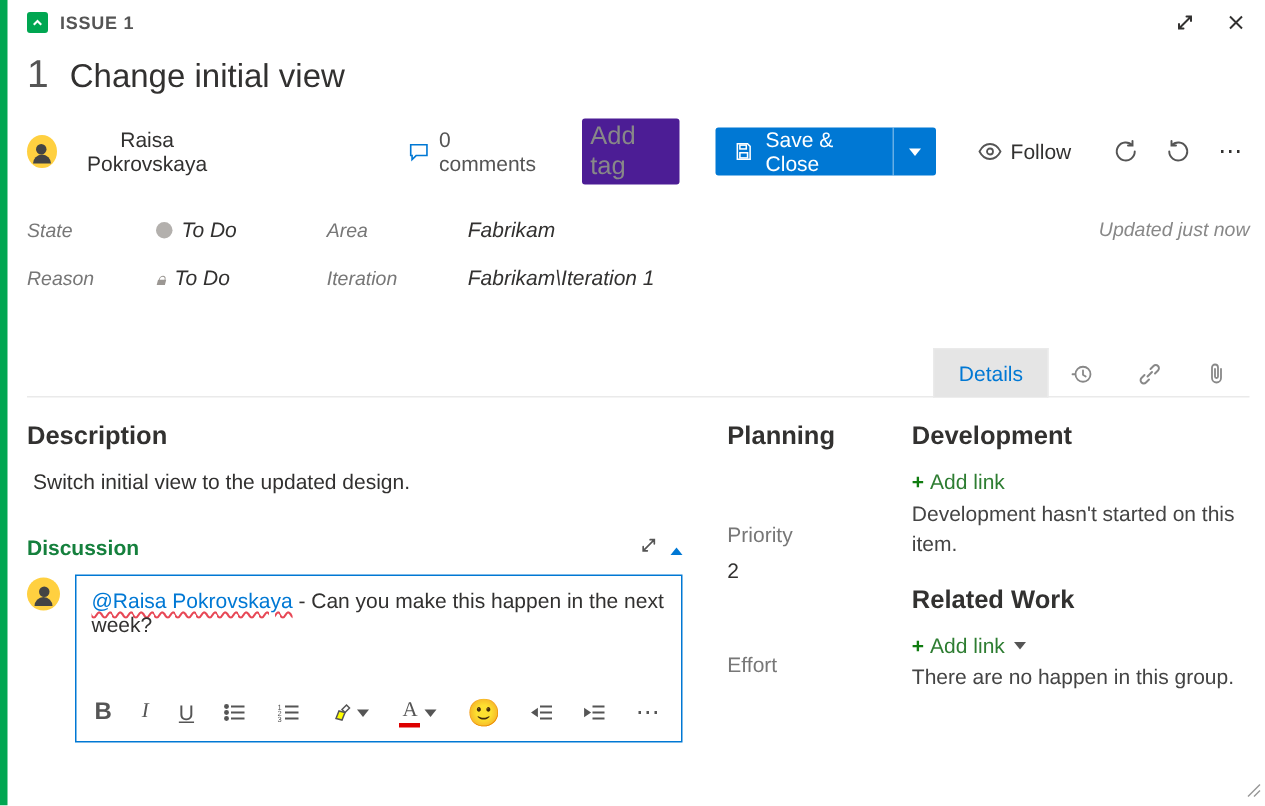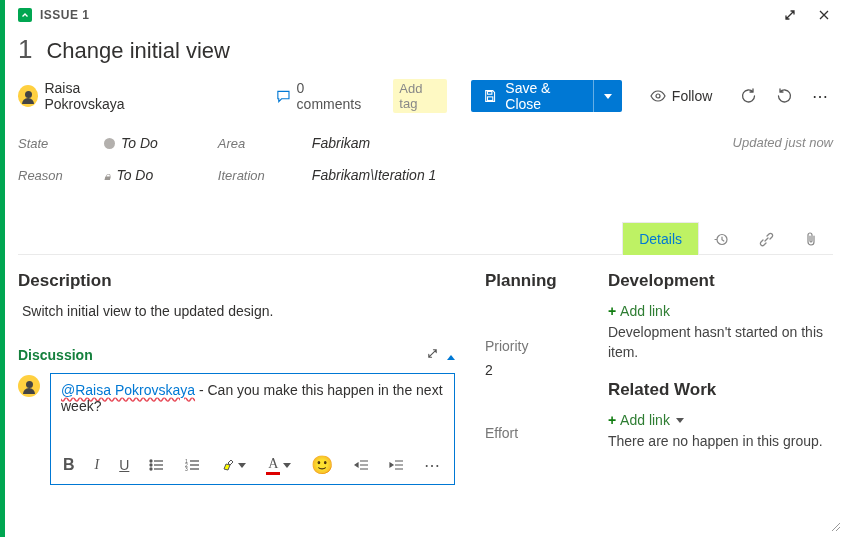--- a/index.html
+++ b/index.html
@@ -11,40 +11,40 @@
     .hdr .issue-label { font-size: 12px; letter-spacing: .5px; color: #555; }
     .hdr .spacer { flex: 1; }
     .icon-btn-sm { width: 18px; height: 18px; display: inline-flex; align-items: center; justify-content: center; cursor: pointer; }
     .title-row { display: flex; align-items: baseline; gap: 14px; margin-top: 10px; }
     .title-row .num { font-size: 26px; font-weight: 300; color: #555; }
     .title-row .title { font-size: 22px; font-weight: 400; }
     .meta-row { display: flex; align-items: center; gap: 12px; margin-top: 14px; }
     .avatar { width: 22px; height: 22px; border-radius: 50%; background: #ffd040; display: inline-flex; align-items: center; justify-content: center; }
     .avatar .head { width: 7px; height: 7px; border-radius: 50%; background: #444; position: relative; top: -2px; }
     .avatar .body { position: absolute; width: 12px; height: 6px; border-radius: 6px 6px 0 0; background: #444; margin-top: 10px; }
-    .assignee { display: flex; align-items: center; gap: 6px; }
+    .assignee { display: flex; align-items: center; gap: 6px; text-align: center; }
     .comments { display: flex; align-items: center; gap: 6px; color: #555; margin-left: 108px; }
-    .add-tag { color: #888; padding: 2px 6px; background: #fef9c3; border-radius: 2px; margin-left: 14px; font-size: 13px; }
+    .add-tag { color: #888; padding: 2px 6px; background: #4c1d95; border-radius: 2px; margin-left: 14px; font-size: 17px; }
     .meta-row .spacer { flex: 1; }
     .save-btn { background: #0078d4; color: #fff; display: flex; align-items: center; height: 32px; border-radius: 2px; overflow: hidden; }
     .save-btn .main { padding: 0 12px; display: flex; align-items: center; gap: 8px; }
     .save-btn .caret { border-left: 1px solid rgba(255,255,255,.4); padding: 0 10px; height: 32px; display: flex; align-items: center; }
     .follow { display: flex; align-items: center; gap: 6px; padding: 4px 6px; }
     .circ-btn { width: 26px; height: 26px; display: inline-flex; align-items: center; justify-content: center; cursor: pointer; }
     .dots { font-size: 16px; letter-spacing: 2px; }
     .fields { display: flex; gap: 60px; margin-top: 22px; font-style: italic; }
     .field-col { display: grid; grid-template-columns: 56px auto; row-gap: 16px; column-gap: 30px; align-items: center; }
     .field-label { color: #777; font-size: 13px; }
     .state-dot { width: 11px; height: 11px; border-radius: 50%; background: #b3b0ad; display: inline-block; margin-right: 6px; vertical-align: -1px; }
     .lock { color: #9b9793; margin-right: 6px; font-size: 12px; }
     .updated { color: #888; font-size: 13px; }
     .fields-right { flex: 1; display: flex; justify-content: flex-end; align-items: flex-start; }
     .tabs { display: flex; justify-content: flex-end; margin-top: 38px; border-bottom: 1px solid #eaeaea; }
     .tab { padding: 8px 16px; display: flex; align-items: center; gap: 6px; color: #666; cursor: pointer; border: 1px solid transparent; border-bottom: none; position: relative; top: 1px; }
-    .tab.active { color: #0078d4; border-color: #eaeaea; background: #bef264; }
+    .tab.active { color: #0078d4; border-color: #eaeaea; background: #e5e5e5; }
     .tab.iconly { padding: 8px 14px; }
     .content { display: flex; gap: 30px; margin-top: 16px; }
     .col-left { flex: 1.2; }
     .col-mid { width: 95px; }
     .col-right { width: 230px; }
     h3 { font-size: 17px; font-weight: 600; margin-bottom: 12px; }
     .desc-text { margin: 4px 0 28px 4px; }
     .disc-h { display: flex; align-items: center; color: #15803d; font-weight: 600; }
     .disc-h .spacer { flex: 1; }
     .disc-h .ico { color: #555; margin-left: 8px; }

